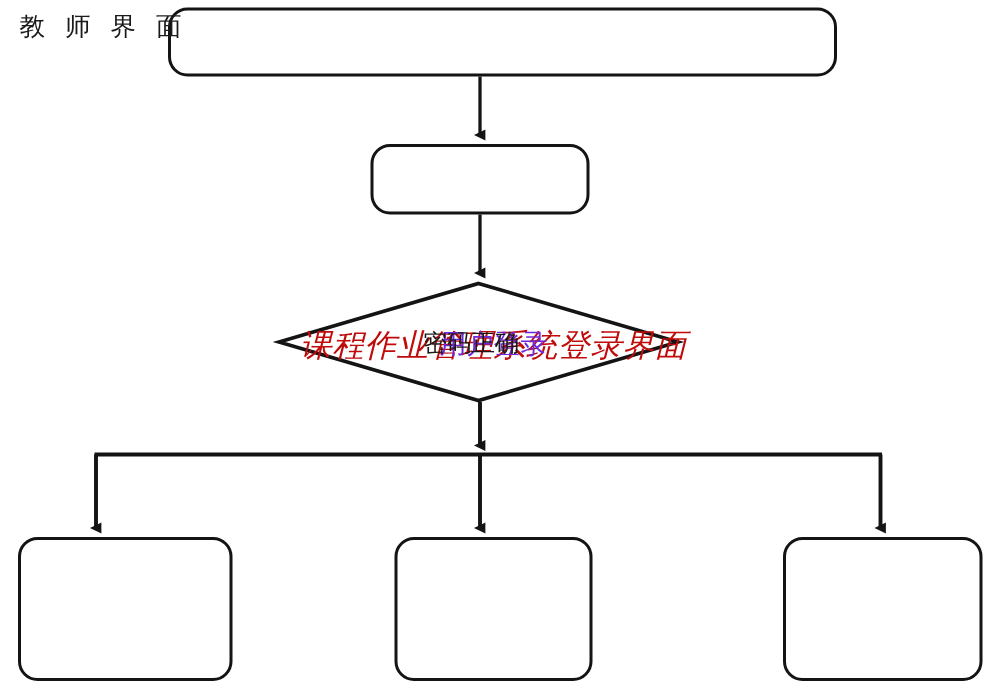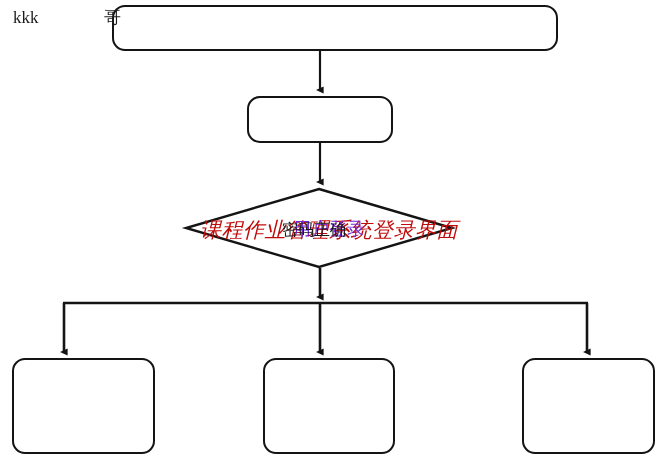--- a/index.html
+++ b/index.html
@@ -166,20 +166,20 @@
   <div class="node rbox" id="node-title"></div>
   <div class="node-label" id="label-title">课程作业管理系统登录界面</div>
 
   <div class="node rbox" id="node-login"></div>
   <div class="node-label" id="label-login">用户登录</div>
 
   <div class="node" id="node-decision"></div>
   <div class="node-label" id="label-decision">密码正确</div>
 
   <div class="node rbox" id="node-admin"></div>
-  <div class="node-label" id="label-admin">kkk哥</div>
+  <div class="node-label" id="label-admin">教师界面</div>
 
   <div class="node rbox" id="node-teacher"></div>
 
   <div class="node rbox" id="node-student"></div>
 
 
 </div>
 
 </body></html>

